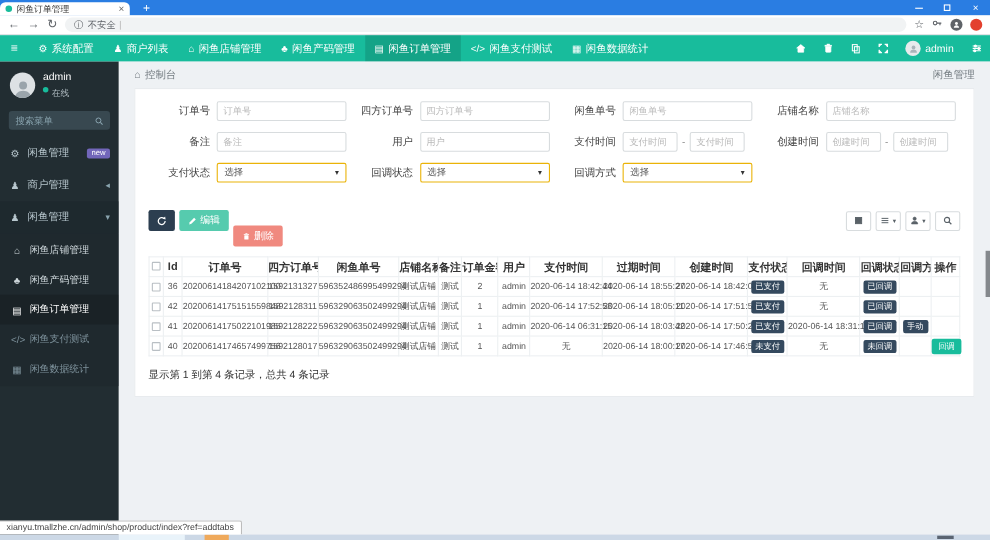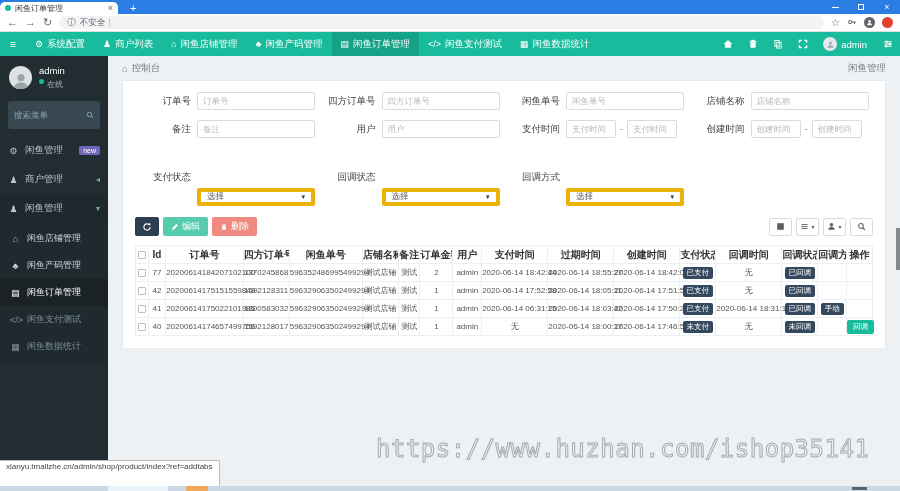--- a/index.html
+++ b/index.html
@@ -43,21 +43,21 @@
 
   
   .app-body { display:flex; height:435px; }
 
   .sidebar { width:108px; background:#222d32; flex-shrink:0; }
   .user-panel { display:flex; gap:7px; padding:9px 9px 6px; align-items:center; }
   .user-avatar { width:23px; height:23px; border-radius:50%; background:#dde1e4; display:flex; align-items:flex-end; justify-content:center; overflow:hidden; flex-shrink:0; }
   .user-name { font-size:9.5px; color:#fff; }
   .user-status { font-size:8px; color:#aeb9bf; display:flex; align-items:flex-start; gap:3px; margin-top:3px; }
   .dot { width:5px; height:5px; border-radius:50%; background:#18bc9c; }
-  .side-search { margin:5px 8px 7px; height:28px; background:#384850; border-radius:3px; display:flex; align-items:center; padding:0 6px; gap:4px; }
+  .side-search { margin:5px 8px 7px; height:17px; background:#384850; border-radius:3px; display:flex; align-items:center; padding:0 6px; gap:4px; }
   .side-search input { flex:1; min-width:0; background:transparent; border:none; outline:none; color:#ccc; font-size:8.5px; font-family:"Liberation Sans",sans-serif; }
   .side-search input::placeholder { color:#8aa4af; }
   .menu-item { height:29px; display:flex; align-items:center; padding:0 8px; gap:6px; font-size:9.5px; color:#b8c7ce; }
   .menu-ic { width:11px; font-size:9px; text-align:center; flex-shrink:0; }
   .badge-new { background:#7266ba; color:#fff; font-size:7px; padding:1px 4px; border-radius:2px; margin-left:auto; }
   .menu-caret { margin-left:auto; font-size:8px; color:#8aa4af; }
   .menu-item.open { background:#1e292e; }
   .submenu { background:#1f292e; padding:2px 0; }
   .submenu-item { height:27px; display:flex; align-items:center; gap:6px; padding:0 8px 0 10px; font-size:9px; color:#cfd8dc; white-space:nowrap; }
   .submenu-item.dim { color:#7e929c; }
@@ -68,53 +68,53 @@
   .crumb-left { display:flex; align-items:center; gap:4px; }
   .panel { margin:0 14px; background:#fff; border:1px solid #e8ebee; padding:11px 12px 12px; }
 
   .f-grid { display:grid; grid-template-columns:repeat(4,1fr); row-gap:10px; }
   .f-field { display:flex; align-items:center; }
   .f-label { width:56px; text-align:right; font-size:9.5px; color:#444; margin-right:6px; flex-shrink:0; white-space:nowrap; }
   .f-input { width:118px; height:18px; border:1px solid #d8dcde; border-radius:2px; font-size:8.5px; padding:0 5px; color:#333; outline:none; font-family:"Liberation Sans",sans-serif; }
   .f-input::placeholder { color:#b9b9b9; }
   .f-input.small { width:50px; }
   .f-dash { margin:0 4px; font-size:9px; color:#888; }
-  .f-select { width:118px; height:18px; border:4px solid #eab308; border-radius:2px; font-size:8.5px; color:#555; display:flex; align-items:center; justify-content:space-between; padding:0 6px; background:#fff;margin-top:40px; }
+  .f-select { width:118px; height:18px; border:1px solid #eab308; border-radius:2px; font-size:8.5px; color:#555; display:flex; align-items:center; justify-content:space-between; padding:0 6px; background:#fff; }
   .f-caret { font-size:7px; color:#333; }
   .f-buttons { display:flex; gap:5px; margin-left:62px; align-items:center; }
   .btn { height:19px; padding:0 10px; border-radius:2px; font-size:9.5px; display:inline-flex; align-items:center; border:none; font-family:"Liberation Sans",sans-serif; }
   .btn-submit { background:#18bc9c; color:#fff; }
   .btn-reset { background:#eceff1; color:#444; border:1px solid #d8dcde; }
 
   .tbar { display:flex; align-items:center; margin-top:11px; gap:4px; }
   .tb-refresh { width:24px; height:19px; background:#2c3e50; border-radius:2px; display:flex; align-items:center; justify-content:center; }
   .tb-refresh svg { width:10px; height:10px; }
   .tb-btn { height:19px; padding:0 8px; border-radius:2px; color:#fff; font-size:9px; display:inline-flex; align-items:center; gap:3px; border:none; font-family:"Liberation Sans",sans-serif; }
   .tb-edit { background:#56cbae; }
-  .tb-del { background:#f0897f; }
+  .tb-del { background:#f0897f;margin-top:28px; }
   .tb-btn svg { width:8px; height:8px; fill:#fff; }
   .tb-right { margin-left:auto; display:flex; gap:4px; }
   .tb-mini { width:23px; height:18px; border:1px solid #d8dcde; border-radius:2px; background:#fff; color:#5a6268; display:flex; align-items:center; justify-content:center; gap:2px; font-size:8px; }
   .tb-mini svg { width:9px; height:9px; fill:#5a6268; stroke:#5a6268; }
   .mini-caret { font-size:6px; }
 
   .grid { width:100%; border-collapse:collapse; margin-top:9px; table-layout:fixed; }
   .grid th, .grid td { border:1px solid #edf0f2; text-align:center; white-space:nowrap; height:18px; padding:0; }
   .grid th { font-size:10px; color:#333; font-weight:bold; overflow:hidden; }
   .grid td { font-size:8px; color:#555; }
   .badge { display:inline-block; background:#34495e; color:#fff; font-size:7.5px; padding:1.5px 4px; border-radius:2px; line-height:1.2; }
   .btn-cb { background:#18bc9c; color:#fff; font-size:7.5px; padding:2px 6px; border-radius:2px; border:none; font-family:"Liberation Sans",sans-serif; }
   .ck { display:inline-block; width:8px; height:8px; border:1px solid #b9bfc4; border-radius:1px; background:#fff; vertical-align:middle; }
 
   .records { margin-top:11px; font-size:9.5px; color:#333; }
   .totals { margin-top:9px; font-size:9.5px; color:#333; }
 
   .watermark { position:absolute; left:268px; top:379px; font-family:"DejaVu Sans Mono",monospace; font-size:24px; color:#f0f1f2; -webkit-text-stroke:1px #a8abad; letter-spacing:0.5px; white-space:nowrap; }
 
-  .status-tip { position:absolute; left:0; bottom:5px; background:#fff; border:1px solid #bcbcbc; border-left:none; border-bottom:none; border-radius:0 2px 0 0; font-size:8px; color:#444; padding:1px 6px 15px; z-index:5; }
+  .status-tip { position:absolute; left:0; bottom:5px; background:#fff; border:1px solid #bcbcbc; border-left:none; border-bottom:none; border-radius:0 2px 0 0; font-size:8px; color:#444; padding:1px 6px 2px; z-index:5; }
   .taskbar { position:absolute; left:0; bottom:0; width:900px; height:5px; background:#ccd8e6; }
   .seg1 { position:absolute; left:108px; top:0; width:60px; height:5px; background:#e9f3fa; }
   .seg2 { position:absolute; left:186px; top:0; width:22px; height:5px; background:#efa95b; }
   .seg3 { position:absolute; left:852px; top:1px; width:15px; height:3px; background:#5a6472; }
   .vthumb { position:absolute; right:0; top:228px; width:4px; height:42px; background:#84888c; }
 </style>
 </head>
 <body>
 
 <div class="screen">
@@ -461,23 +461,23 @@
               <th>支付状态</th>
               <th>回调时间</th>
               <th>回调状态</th>
               <th>回调方式</th>
               <th>操作</th>
             </tr>
           </thead>
           <tbody>
             <tr>
               <td><span class="ck"></span></td>
-              <td>77</td>
+              <td>36</td>
               <td>20200614184207102100</td>
-              <td>1370245868</td>
+              <td>1592131327</td>
               <td>596352486995499294</td>
               <td>测试店铺</td>
               <td>测试</td>
               <td>2</td>
               <td>admin</td>
               <td>2020-06-14 18:42:44</td>
               <td>2020-06-14 18:55:27</td>
               <td>2020-06-14 18:42:07</td>
               <td><span class="badge">已支付</span></td>
               <td>无</td>
@@ -501,21 +501,21 @@
               <td><span class="badge">已支付</span></td>
               <td>无</td>
               <td><span class="badge">已回调</span></td>
               <td></td>
               <td></td>
             </tr>
             <tr>
               <td><span class="ck"></span></td>
               <td>41</td>
               <td>20200614175022101985</td>
-              <td>1800583032</td>
+              <td>1592128222</td>
               <td>596329063502499294</td>
               <td>测试店铺</td>
               <td>测试</td>
               <td>1</td>
               <td>admin</td>
               <td>2020-06-14 06:31:15</td>
               <td>2020-06-14 18:03:42</td>
               <td>2020-06-14 17:50:22</td>
               <td><span class="badge">已支付</span></td>
               <td>2020-06-14 18:31:15</td>
@@ -538,23 +538,23 @@
               <td>2020-06-14 17:46:57</td>
               <td><span class="badge">未支付</span></td>
               <td>无</td>
               <td><span class="badge">未回调</span></td>
               <td></td>
               <td><button class="btn-cb">回调</button></td>
             </tr>
           </tbody>
         </table>
 
-      </div>
-
-      <div class="watermark">https://www.huzhan.com/ishop35141</div>
+        <div class="records">显示第 1 到第 4 条记录，总共 4 条记录</div>
+      </div>
+
     </main>
   </div>
 
   <div class="status-tip">xianyu.tmallzhe.cn/admin/shop/product/index?ref=addtabs</div>
   <div class="taskbar">
     <span class="seg1"></span>
     <span class="seg2"></span>
     <span class="seg3"></span>
   </div>
   <div class="vthumb"></div>

